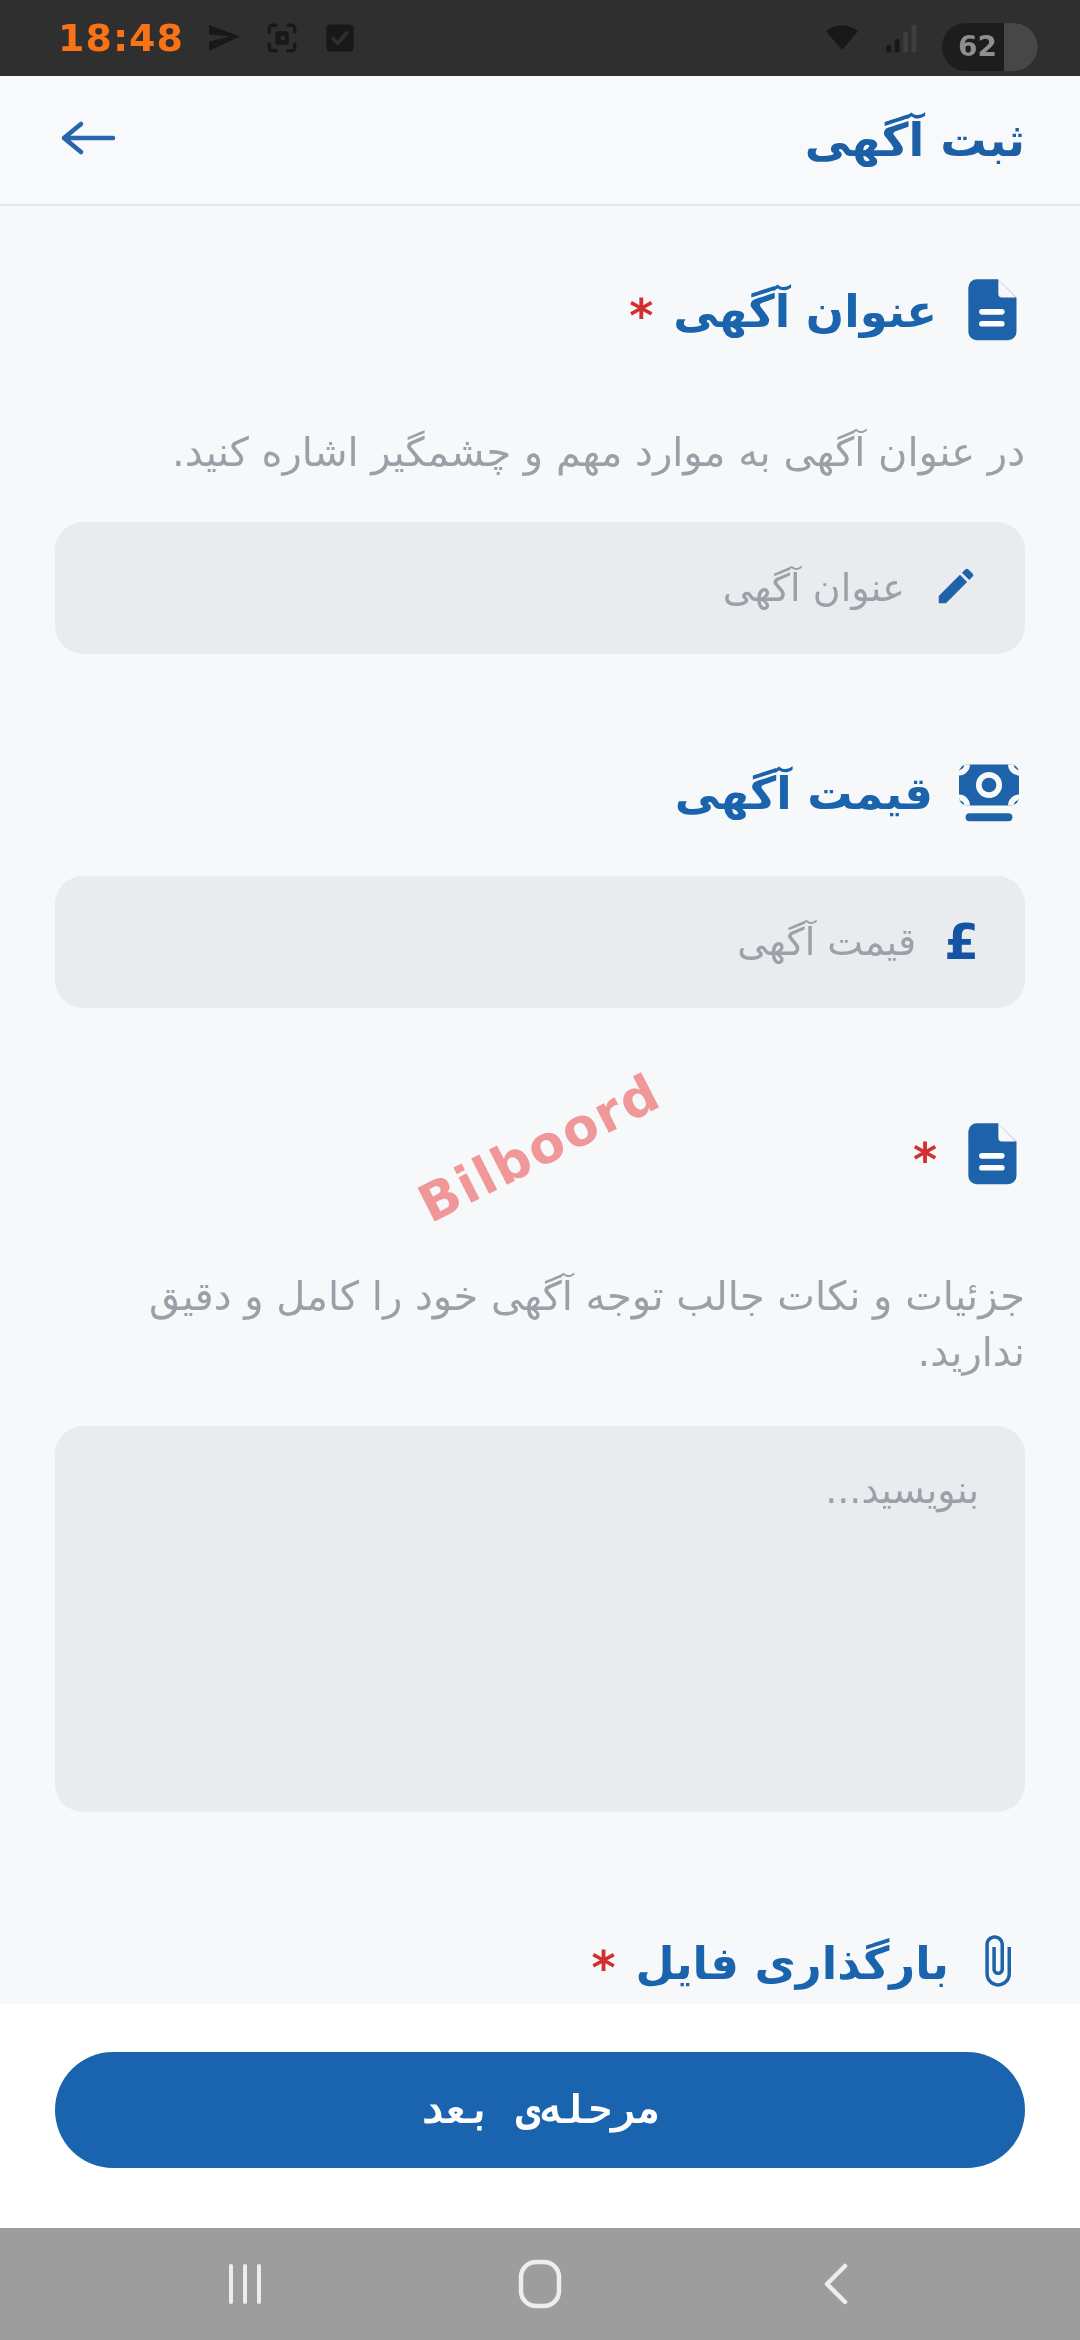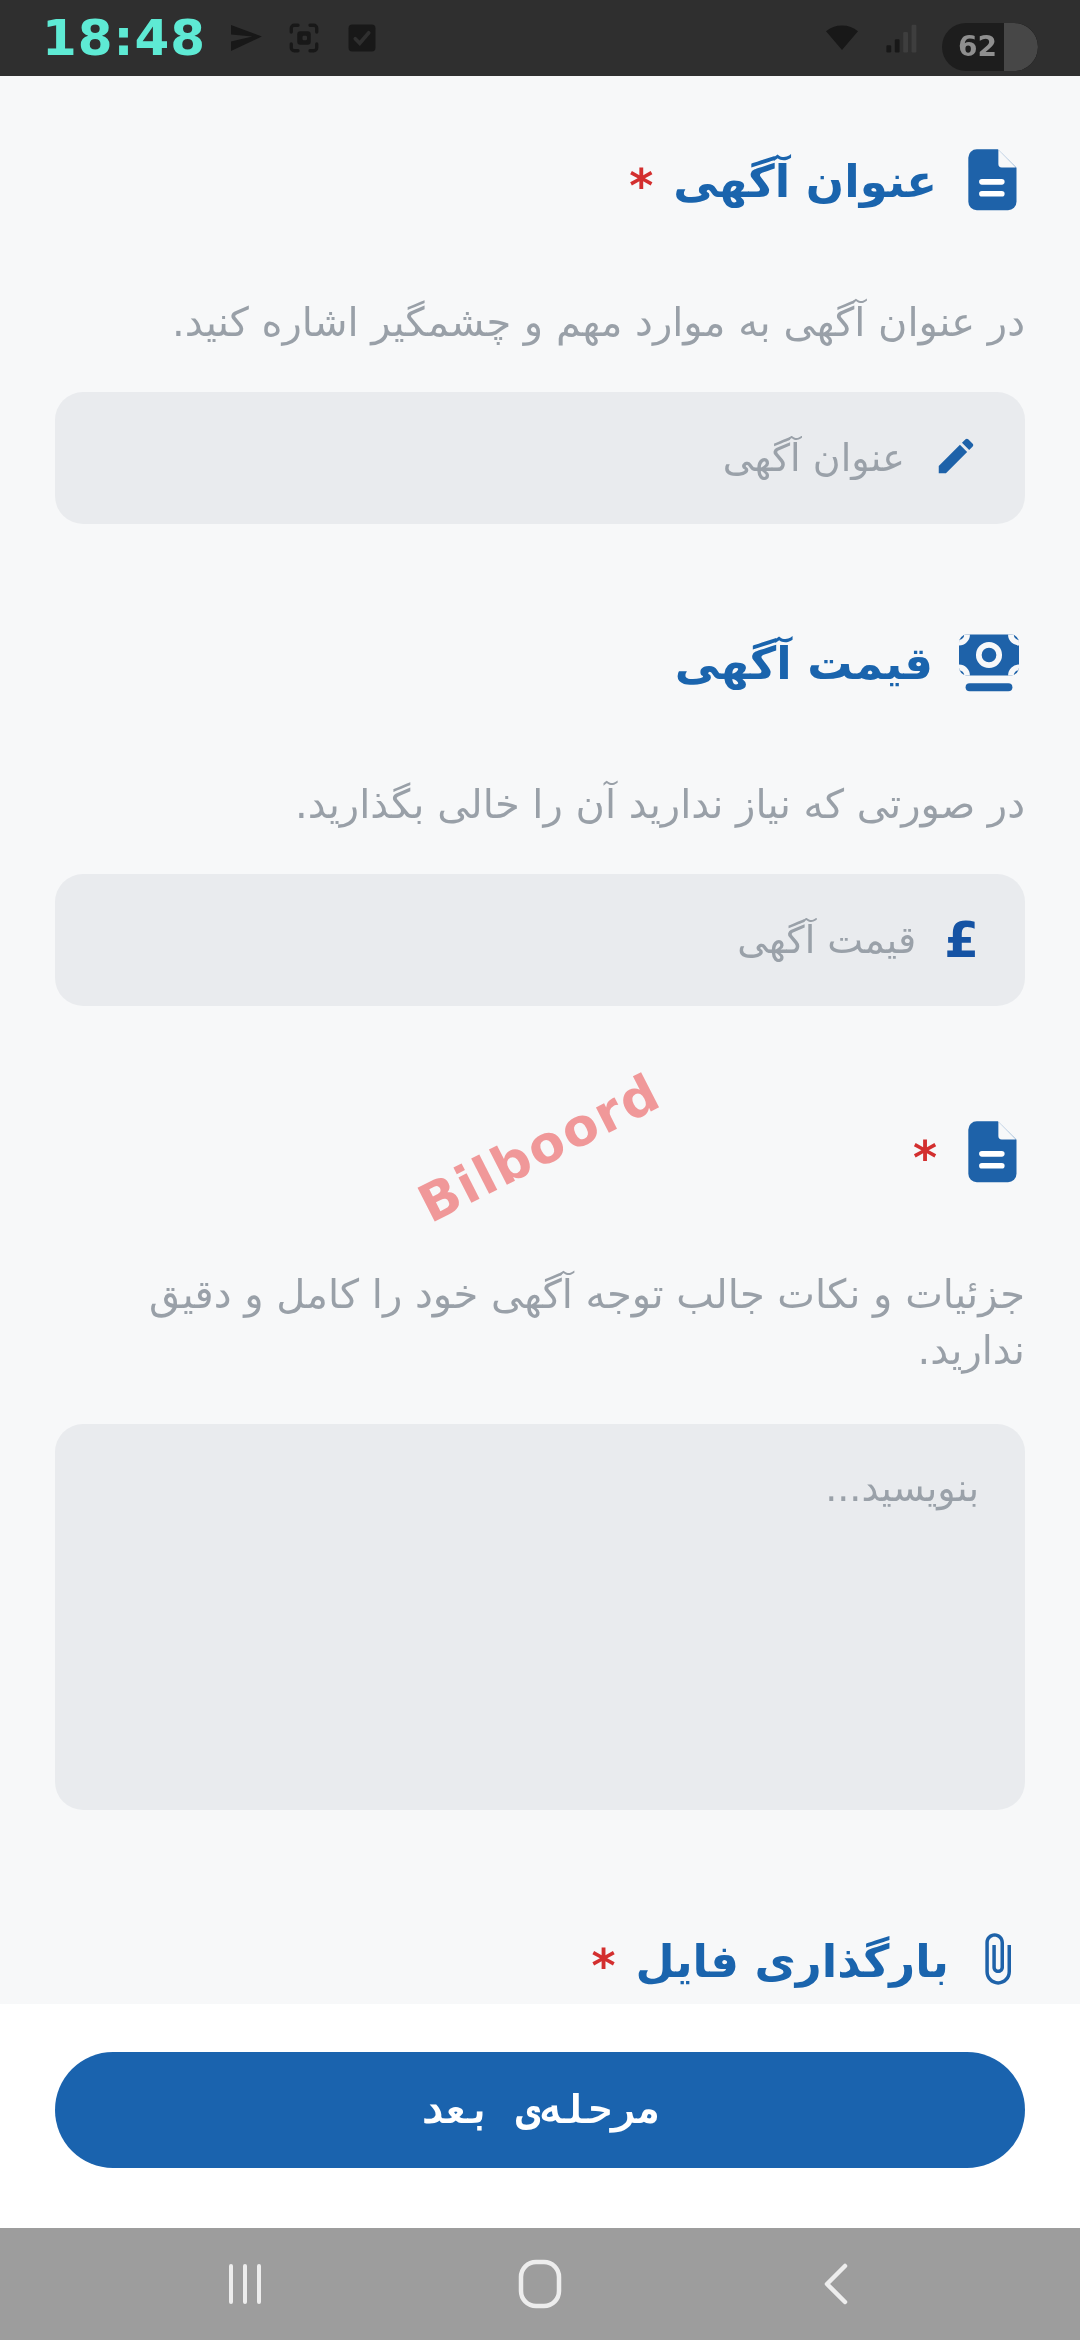--- a/index.html
+++ b/index.html
@@ -2,21 +2,21 @@
 <html lang="fa"><head>
 <meta charset="utf-8">
 <style>
   html,body{margin:0;padding:0;}
   body{font-family:"DejaVu Sans",sans-serif;background:#f7f8f9;}
   .phone{position:relative;width:1080px;height:2340px;overflow:hidden;background:#f7f8f9;margin:0 auto;}
 
   
   .status-bar{height:76px;background:#2f2f2f;display:flex;align-items:center;justify-content:space-between;padding:0 42px;box-sizing:border-box;}
   .sb-left,.sb-right{display:flex;align-items:center;gap:22px;}
-  .sb-time{color:#5eead4;font-size:50px;font-weight:bold;letter-spacing:1px;}
+  .sb-time{color:#f97316;font-size:38px;font-weight:bold;letter-spacing:1px;margin-left:16px;}
   .sb-icon{display:flex;align-items:center;}
   .battery-pill{position:relative;width:96px;height:48px;border-radius:24px;background:#1d1d1d;display:flex;align-items:center;overflow:hidden;margin-top:17px;}
   .battery-fill{position:absolute;right:0;top:0;width:34px;height:48px;background:#474747;border-radius:0 24px 24px 0;}
   .battery-num{position:relative;z-index:1;color:#8f8f8f;font-size:28px;font-weight:bold;margin-left:16px;}
 
   
   .header{height:130px;background:#f8f9fa;border-bottom:2px solid #e2e5e9;display:flex;align-items:center;justify-content:space-between;padding:0 55px;box-sizing:border-box;}
   .back-btn{display:flex;align-items:center;cursor:pointer;}
   .header-title{color:#1d5fa6;font-size:46px;font-weight:bold;}
 
@@ -89,20 +89,30 @@
           <rect x="23" y="4" width="4" height="23" rx="1" fill="#3e3e3e"></rect>
         </svg>
       </span>
       <span class="battery-pill">
         <span class="battery-fill"></span>
         <span class="battery-num">62</span>
       </span>
     </div>
   </div>
 
+  <div class="header">
+    <span class="back-btn">
+      <span>
+        <svg width="64" height="46" viewBox="0 0 64 46">
+            <path d="M26 9 9 23l17 14M9 23h49" fill="none" stroke="#2766ac" stroke-width="4.6" stroke-linecap="round" stroke-linejoin="round"></path>
+          </svg>
+      </span>
+    </span>
+    <span class="header-title">ثبت آگهی</span>
+  </div>
 
   <div class="content">
 
     
     <div class="section-title-row">
       <span>
         <svg viewBox="0 0 24 24" width="68" height="72">
           <path d="M7 1.5h7.4L21 8v12a3 3 0 0 1-3 3H7a3 3 0 0 1-3-3V4.5a3 3 0 0 1 3-3z" fill="#1e62a9"></path>
           <path d="M14.6 1.7l6.2 6.2h-5a1.2 1.2 0 0 1-1.2-1.2z" fill="#f7f8f9"></path>
           <rect x="7.8" y="12" width="9" height="2" rx="1" fill="#fff"></rect>
@@ -137,21 +147,20 @@
             <circle cx="2" cy="3.2" r="2.7"></circle>
               <circle cx="22" cy="3.2" r="2.7"></circle>
             <circle cx="2" cy="16.8" r="2.7"></circle>
               <circle cx="22" cy="16.8" r="2.7"></circle>
           </g>
           <rect x="4.2" y="19.4" width="15.6" height="2.7" rx="1.35" fill="#1e62a9"></rect>
         </svg>
       </span>
       <span class="section-label">قیمت آگهی</span>
     </div>
-    <div class="hint">در صورتی که نیاز ندارید آن را خالی بگذارید.</div>
     <div class="field">
       <span class="currency-glyph">£</span>
       <input type="text" placeholder="قیمت آگهی" style="">
     </div>
 
     
     <div class="section-title-row gap-xl">
       <span>
         <svg viewBox="0 0 24 24" width="68" height="72">
           <path d="M7 1.5h7.4L21 8v12a3 3 0 0 1-3 3H7a3 3 0 0 1-3-3V4.5a3 3 0 0 1 3-3z" fill="#1e62a9"></path>

